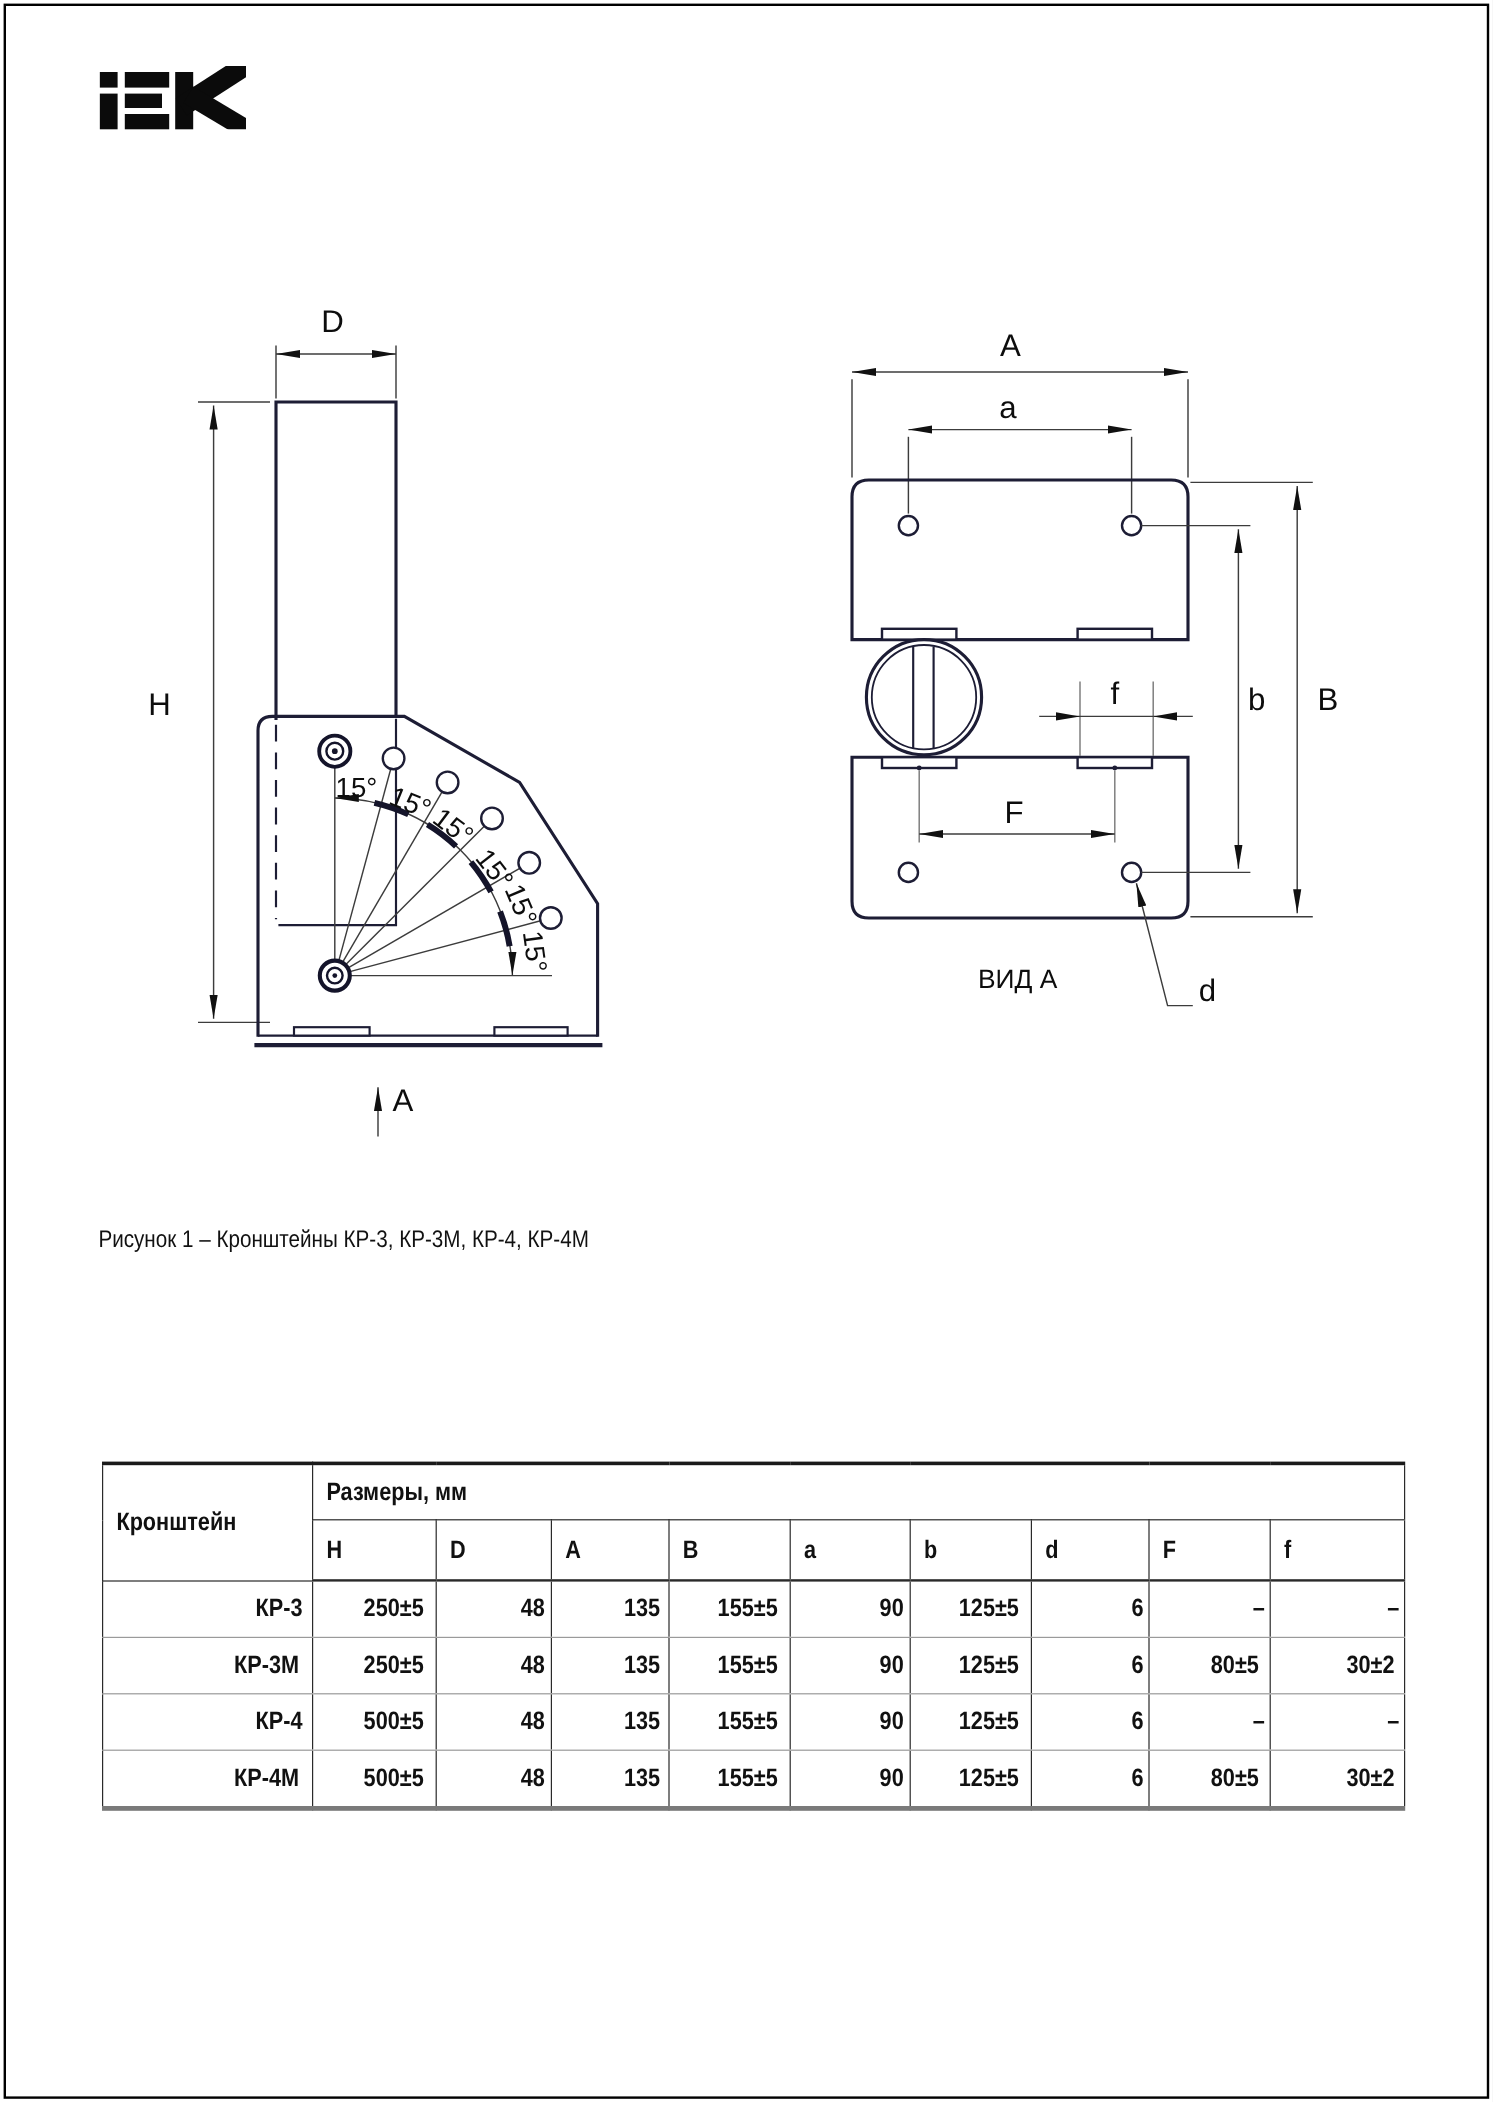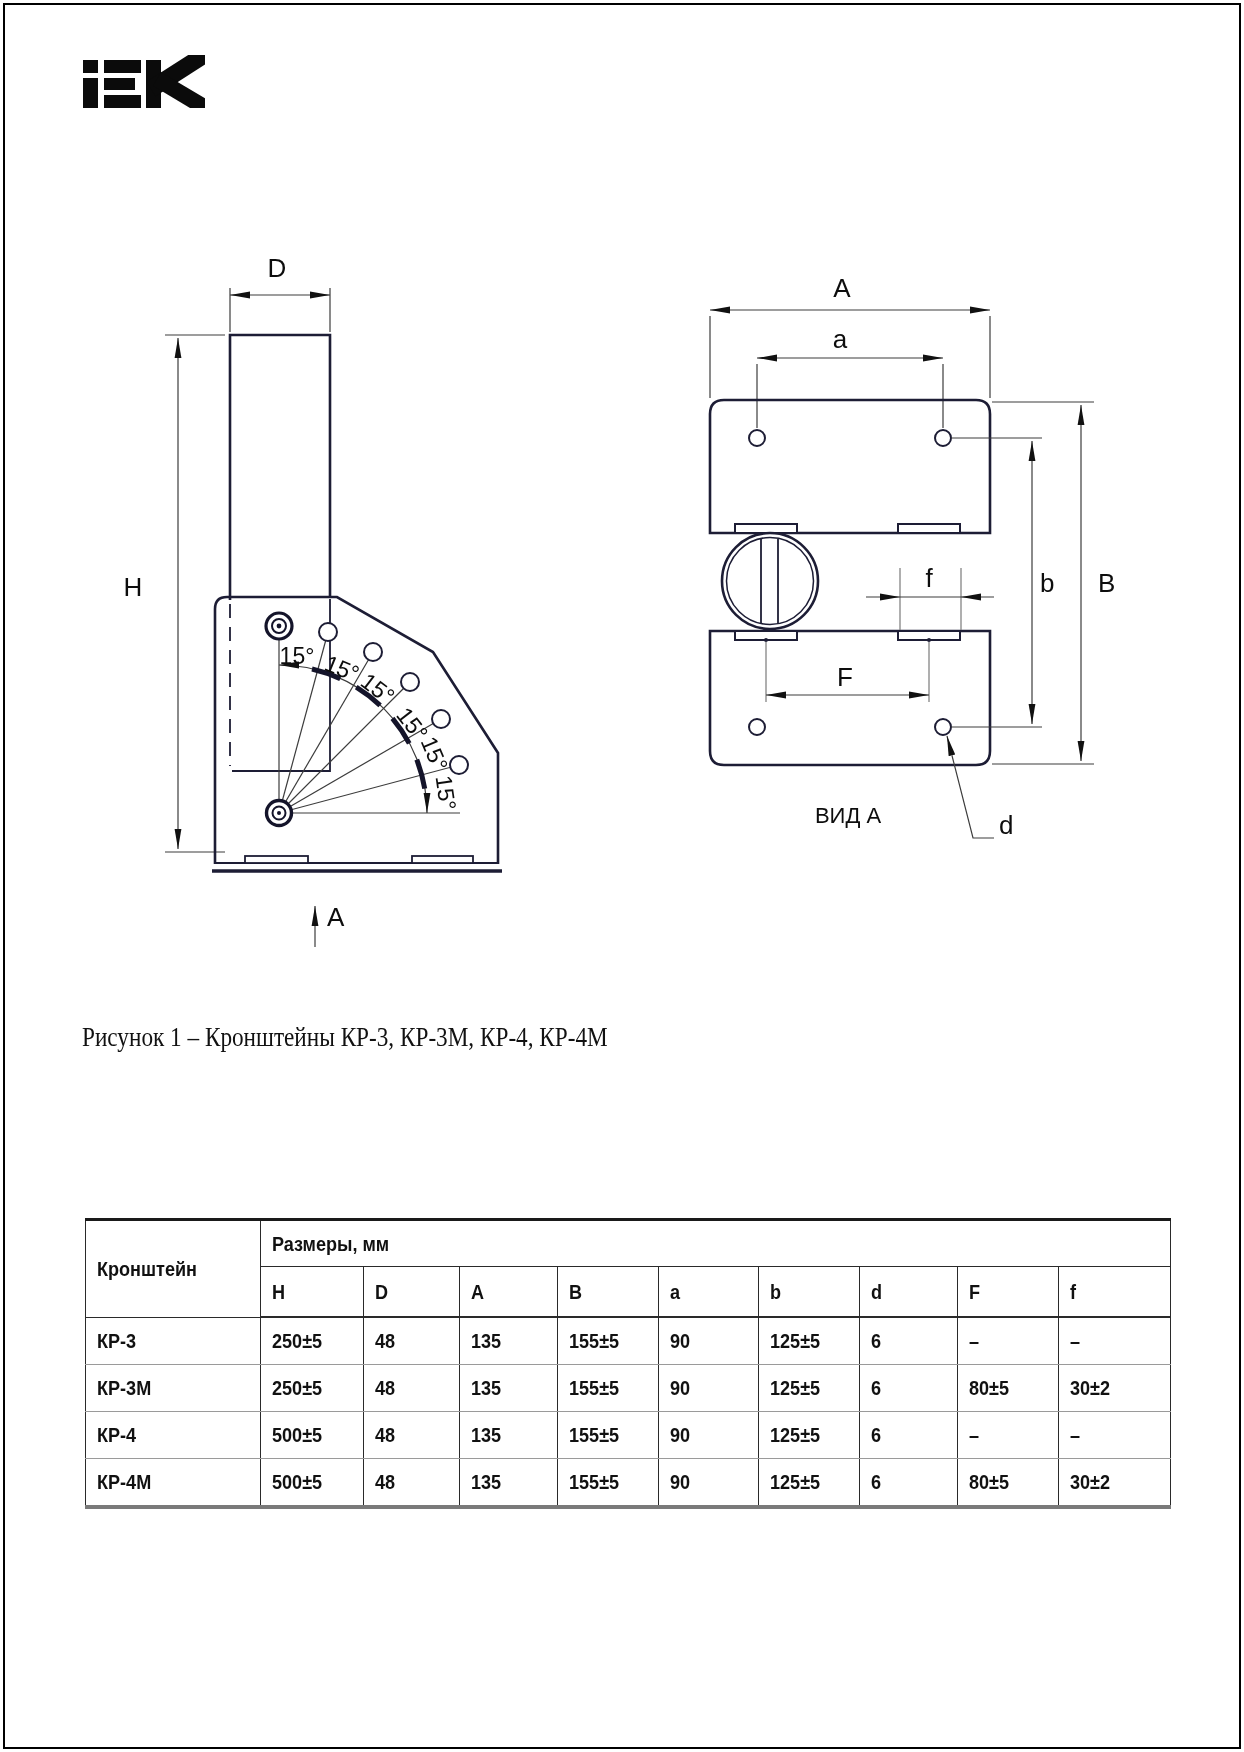--- a/index.html
+++ b/index.html
@@ -11,31 +11,31 @@
   .outline{stroke:#1d1d35;stroke-width:2.6;fill:none;}
   .outline-thin{stroke:#1d1d35;stroke-width:1.8;fill:none;}
   .dim{stroke:#3c3c3c;stroke-width:1.2;fill:none;}
   .dim-gray{stroke:#7a7a7a;stroke-width:1.2;fill:none;}
   .hidden-edge{stroke:#1d1d35;stroke-width:1.8;fill:none;stroke-dasharray:14 9;}
   .arc-slot{stroke:#14142a;stroke-width:5;fill:none;stroke-dasharray:30 18;}
   .white-fill{fill:#fff;}
   .lbl{font-family:"Liberation Sans",sans-serif;font-size:26px;fill:#0d0d0d;}
   .lbl-sm{font-family:"Liberation Sans",sans-serif;font-size:23px;fill:#0d0d0d;}
   .lbl-view{font-family:"Liberation Sans",sans-serif;font-size:22px;fill:#0d0d0d;}
-  #caption{position:absolute;left:82px;top:1022px;font-size:27px;white-space:nowrap;font-family:Liberation Serif, serif;}
+  #caption{position:absolute;left:82px;top:1022px;font-size:20px;white-space:nowrap;}
   .cond{display:inline-block;transform:scaleX(0.86);transform-origin:0 50%;white-space:nowrap;}
   #dims-table{position:absolute;left:85px;top:1218px;width:1085px;border-collapse:collapse;
               table-layout:fixed;font-size:21px;
               border-top:3px solid #1a1a1a;border-bottom:4px solid #7a7a7a;
               border-left:1.6px solid #2a2a2a;border-right:1.6px solid #2a2a2a;}
   #dims-table th,#dims-table td{font-weight:bold;text-align:left;vertical-align:middle;
               padding:0 2px 0 11px;border-left:1.6px solid #2a2a2a;overflow:hidden;}
   #dims-table .r1 th{height:45px;border-bottom:1.6px solid #2a2a2a;}
   #dims-table .r2 th{height:49px;border-bottom:2px solid #2a2a2a;}
-  #dims-table td{height:46px;border-bottom:1px solid #9a9a9a;}
+  #dims-table td{height:46px;border-bottom:1px solid #9a9a9a;text-align:right;}
   #dims-table tr.last td{border-bottom:none;}
 </style>
 </head>
 <body>
 
 <div id="page">
   <div id="page-frame"></div>
 
   <svg id="logo" viewBox="0 0 122 53">
     <g fill="#0b0b0b">

